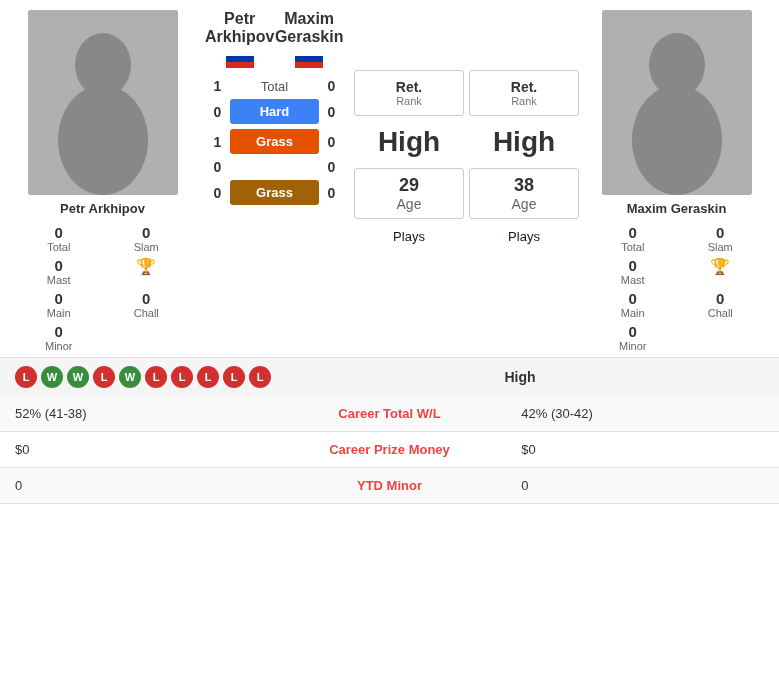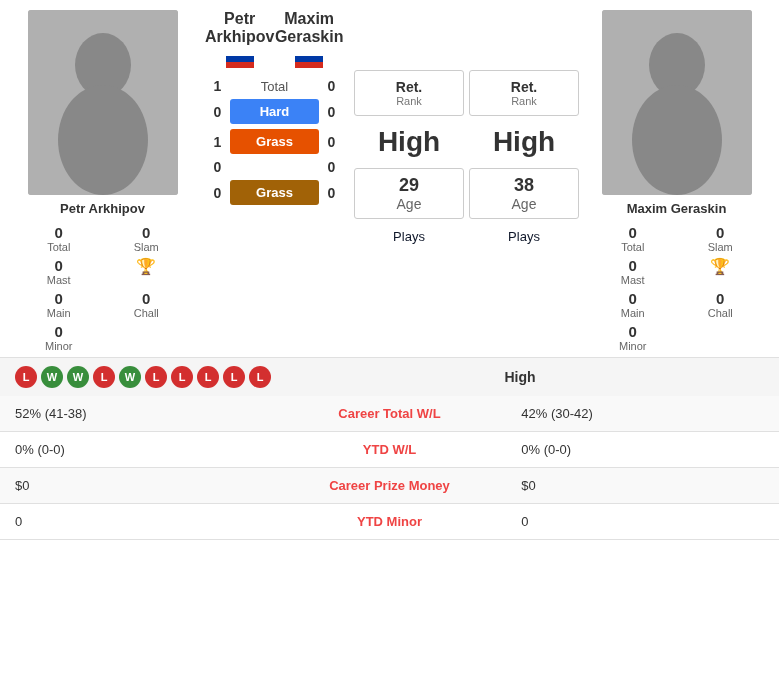--- a/index.html
+++ b/index.html
@@ -491,25 +491,20 @@
       </div>
     <div class="form-label">High</div>
   </div>
 
   <table class="stats-table" id="stats-table">
     <tbody id="stats-tbody">
         <tr>
     <td class="left-val">52% (41-38)</td>
     <td class="center-label"><strong>Career Total W/L</strong></td>
     <td class="right-val">42% (30-42)</td>
-  </tr>
-        <tr>
-    <td class="left-val">0% (0-0)</td>
-    <td class="center-label"><strong>YTD W/L</strong></td>
-    <td class="right-val">0% (0-0)</td>
   </tr>
         <tr>
     <td class="left-val">$0</td>
     <td class="center-label"><strong>Career Prize Money</strong></td>
     <td class="right-val">$0</td>
   </tr>
         <tr>
     <td class="left-val">0</td>
     <td class="center-label"><strong>YTD Minor</strong></td>
     <td class="right-val">0</td>

